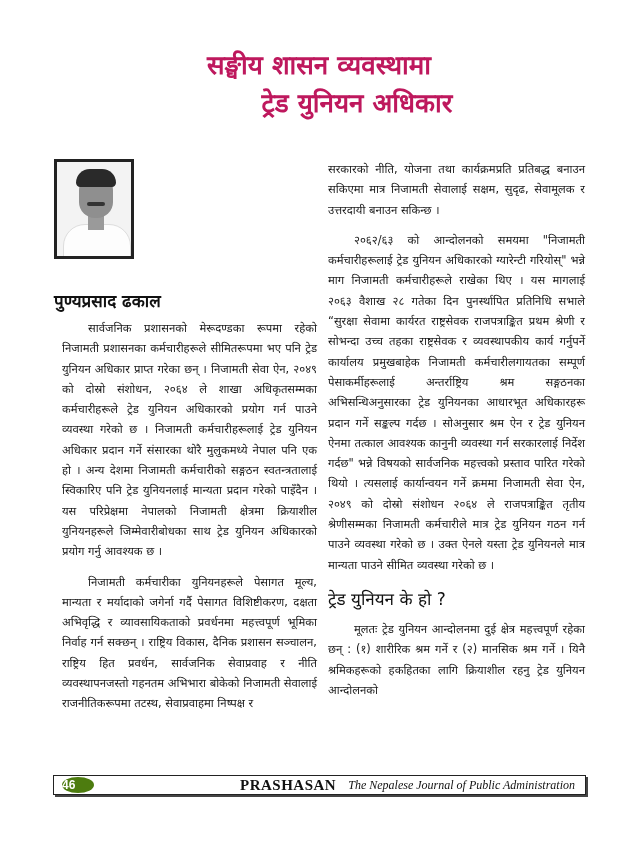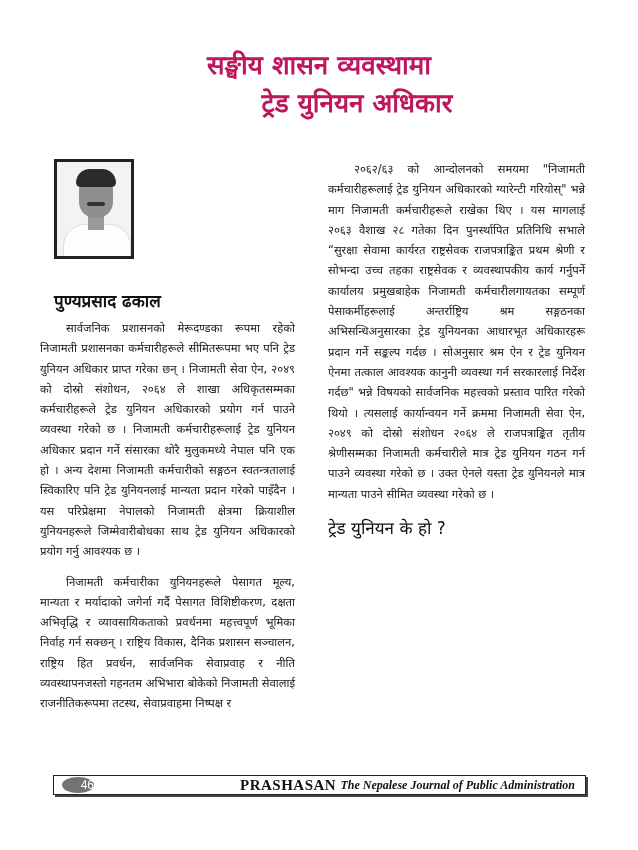--- a/index.html
+++ b/index.html
@@ -28,43 +28,43 @@
   .author {
     position: absolute; left: 54px; top: 289px; font-size: 17px; font-weight: bold; color: #111;
   }
 
   .col {
     position: absolute; font-size: 11.4px; line-height: 20.3px; text-align: justify;
     color: #1a1a1a;
   }
   .col p { margin: 0 0 10px 0; }
   .col p.indent { text-indent: 26px; }
-  .col.left { left: 40px; top: 318px; width: 255px; }
+  .col.left { left: 62px; top: 318px; width: 255px; }
   .col.right { left: 328px; top: 159px; width: 257px; }
   .col h2 {
     font-size: 17px; font-weight: normal; margin: 4px 0 6px 0; line-height: 28px; color: #111;
   }
 
   .footer {
     position: absolute; left: 53px; top: 775px; width: 533px; height: 20px;
     border: 1px solid #222; box-sizing: border-box; background: #fff;
     box-shadow: 2px 2px 0 #444;
   }
   .footer .page-badge {
     position: absolute; left: 8px; top: 1px; width: 32px; height: 16px;
-    background: #737373; color: #fff; border-radius: 50%;
-    font-family: "Liberation Sans", sans-serif; font-size: 12px; line-height: 16px; text-align: right;
+    background: #4d7c0f; color: #fff; border-radius: 50%;
+    font-family: "Liberation Sans", sans-serif; font-size: 12px; line-height: 16px; text-align: left; font-weight: bold;
   }
   .footer .journal {
     position: absolute; left: 186px; top: 0px; font-family: "Liberation Serif", serif;
     font-weight: bold; font-size: 15px; line-height: 18px; letter-spacing: 0.5px; color: #111;
   }
   .footer .subtitle {
     position: absolute; right: 10px; top: 1px; font-family: "Liberation Serif", serif;
-    font-style: italic; font-size: 12px; line-height: 17px; color: #111; font-weight: bold;
+    font-style: italic; font-size: 12px; line-height: 17px; color: #111;
   }
 </style>
 </head>
 <body>
 
 <div class="title l1">सङ्घीय शासन व्यवस्थामा</div>
 <div class="title l2">ट्रेड युनियन अधिकार</div>
 
 <div class="photo">
   <div class="body"></div>
@@ -75,21 +75,23 @@
 </div>
 
 <div class="author">पुण्यप्रसाद ढकाल</div>
 
 <div class="col left">
   <p class="indent">सार्वजनिक प्रशासनको मेरूदण्डका रूपमा रहेको निजामती प्रशासनका कर्मचारीहरूले सीमितरूपमा भए पनि ट्रेड युनियन अधिकार प्राप्त गरेका छन् । निजामती सेवा ऐन, २०४९ को दोस्रो संशोधन, २०६४ ले शाखा अधिकृतसम्मका कर्मचारीहरूले ट्रेड युनियन अधिकारको प्रयोग गर्न पाउने व्यवस्था गरेको छ । निजामती कर्मचारीहरूलाई ट्रेड युनियन अधिकार प्रदान गर्ने संसारका थोरै मुलुकमध्ये नेपाल पनि एक हो । अन्य देशमा निजामती कर्मचारीको सङ्गठन स्वतन्त्रतालाई स्विकारिए पनि ट्रेड युनियनलाई मान्यता प्रदान गरेको पाइँदैन । यस परिप्रेक्षमा नेपालको निजामती क्षेत्रमा क्रियाशील युनियनहरूले जिम्मेवारीबोधका साथ ट्रेड युनियन अधिकारको प्रयोग गर्नु आवश्यक छ ।</p>
   <p class="indent">निजामती कर्मचारीका युनियनहरूले पेसागत मूल्य, मान्यता र मर्यादाको जगेर्ना गर्दै पेसागत विशिष्टीकरण, दक्षता अभिवृद्धि र व्यावसायिकताको प्रवर्धनमा महत्त्वपूर्ण भूमिका निर्वाह गर्न सक्छन् । राष्ट्रिय विकास, दैनिक प्रशासन सञ्चालन, राष्ट्रिय हित प्रवर्धन, सार्वजनिक सेवाप्रवाह र नीति व्यवस्थापनजस्तो गहनतम अभिभारा बोकेको निजामती सेवालाई राजनीतिकरूपमा तटस्थ, सेवाप्रवाहमा निष्पक्ष र</p>
 </div>
 
 <div class="col right">
+  <p>सरकारको नीति, योजना तथा कार्यक्रमप्रति प्रतिबद्ध बनाउन सकिएमा मात्र निजामती सेवालाई सक्षम, सुदृढ, सेवामूलक र उत्तरदायी बनाउन सकिन्छ ।</p>
   <p class="indent">२०६२/६३ को आन्दोलनको समयमा "निजामती कर्मचारीहरूलाई ट्रेड युनियन अधिकारको ग्यारेन्टी गरियोस्" भन्ने माग निजामती कर्मचारीहरूले राखेका थिए । यस मागलाई २०६३ वैशाख २८ गतेका दिन पुनर्स्थापित प्रतिनिधि सभाले “सुरक्षा सेवामा कार्यरत राष्ट्रसेवक राजपत्राङ्कित प्रथम श्रेणी र सोभन्दा उच्च तहका राष्ट्रसेवक र व्यवस्थापकीय कार्य गर्नुपर्ने कार्यालय प्रमुखबाहेक निजामती कर्मचारीलगायतका सम्पूर्ण पेसाकर्मीहरूलाई अन्तर्राष्ट्रिय श्रम सङ्गठनका अभिसन्धिअनुसारका ट्रेड युनियनका आधारभूत अधिकारहरू प्रदान गर्ने सङ्कल्प गर्दछ । सोअनुसार श्रम ऐन र ट्रेड युनियन ऐनमा तत्काल आवश्यक कानुनी व्यवस्था गर्न सरकारलाई निर्देश गर्दछ" भन्ने विषयको सार्वजनिक महत्त्वको प्रस्ताव पारित गरेको थियो । त्यसलाई कार्यान्वयन गर्ने क्रममा निजामती सेवा ऐन, २०४९ को दोस्रो संशोधन २०६४ ले राजपत्राङ्कित तृतीय श्रेणीसम्मका निजामती कर्मचारीले मात्र ट्रेड युनियन गठन गर्न पाउने व्यवस्था गरेको छ । उक्त ऐनले यस्ता ट्रेड युनियनले मात्र मान्यता पाउने सीमित व्यवस्था गरेको छ ।</p>
   <h2>ट्रेड युनियन के हो ?</h2>
+  <p class="indent">मूलतः ट्रेड युनियन आन्दोलनमा दुई क्षेत्र महत्त्वपूर्ण रहेका छन् : (१) शारीरिक श्रम गर्ने र (२) मानसिक श्रम गर्ने । यिनै श्रमिकहरूको हकहितका लागि क्रियाशील रहनु ट्रेड युनियन आन्दोलनको</p>
 </div>
 
 <div class="footer">
   <div class="page-badge">46</div>
   <div class="journal">PRASHASAN</div>
   <div class="subtitle">The Nepalese Journal of Public Administration</div>
 </div>
 
 </body></html>

